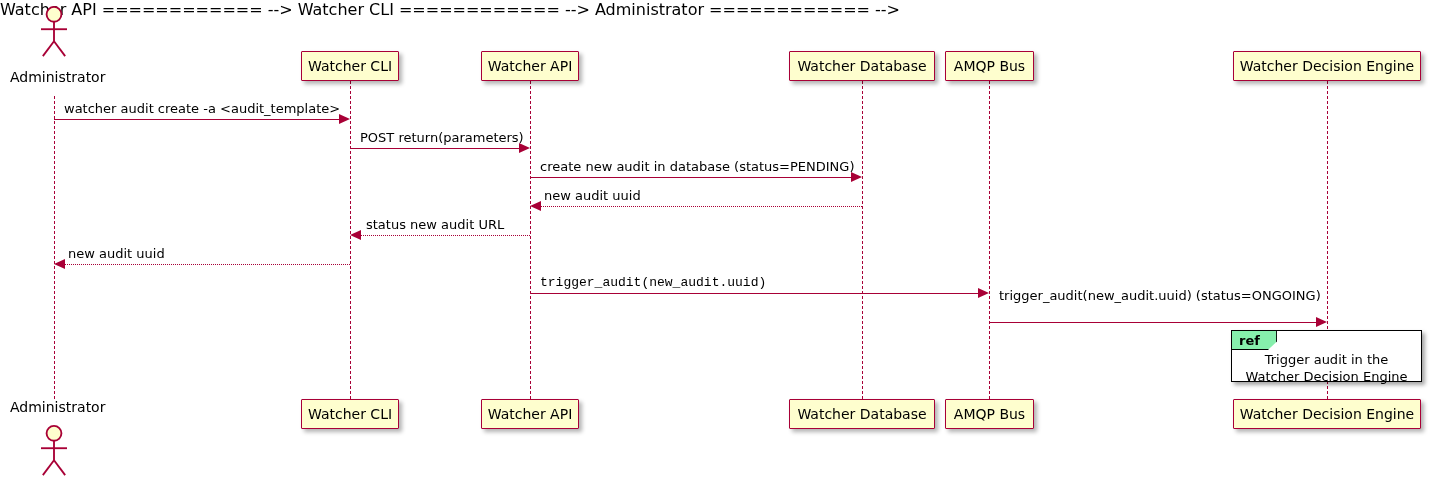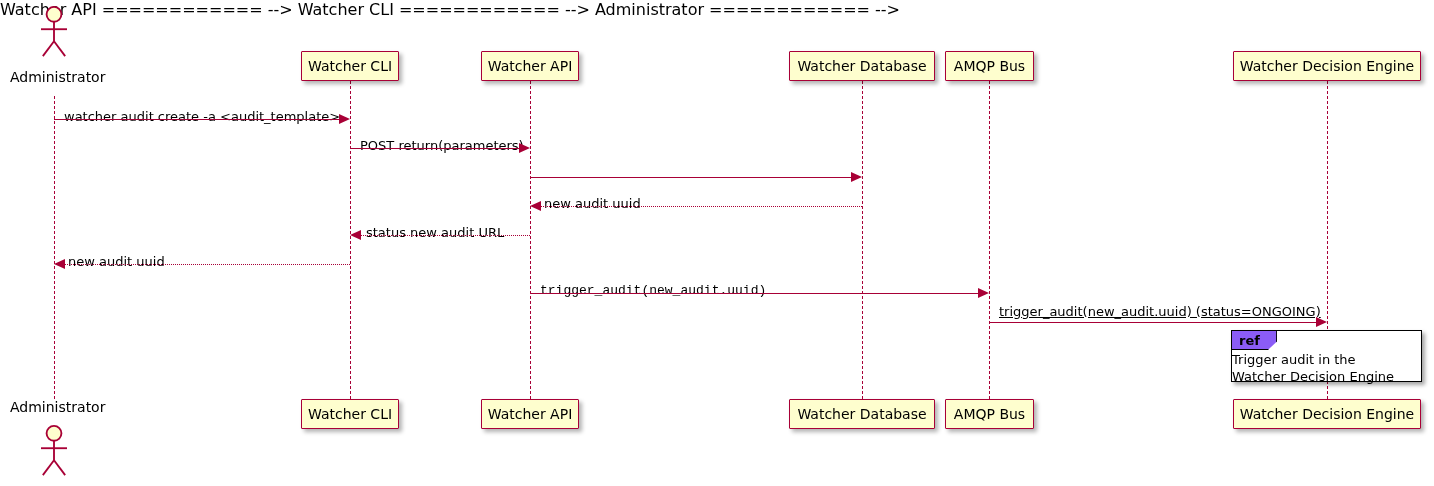--- a/index.html
+++ b/index.html
@@ -76,55 +76,54 @@
   .arrow-head.left {
     border-top: 5px solid transparent;
     border-bottom: 5px solid transparent;
     border-right: 11px solid #A80036;
   }
   .msg-label {
     position: absolute;
     font-size: 13px;
     color: #000000;
     white-space: nowrap;
-    margin-top: 8px;
   }
 
   
   .ref-box {
     position: absolute;
     box-sizing: border-box;
     background: #FFFFFF;
     border: 1.5px solid #000000;
     box-shadow: 3px 3px 4px rgba(0,0,0,0.35);
   }
   .ref-tab {
     position: absolute;
     left: 0;
     top: 0;
     height: 18px;
-    background: #8b5cf6;
+    background: #86efac;
     border-right: 1.5px solid #000000;
     border-bottom: 1.5px solid #000000;
     font-size: 13px;
     font-weight: bold;
     color: #000000;
     display: flex;
     align-items: center;
     padding-left: 7px;
     padding-right: 16px;
     
     clip-path: polygon(0 0, 100% 0, 100% 55%, 80% 100%, 0 100%);
   }
   .ref-body {
     position: absolute;
     left: 0;
     right: 0;
     top: 20px;
-    text-align: left;
+    text-align: center;
     font-size: 13px;
     line-height: 17px;
     color: #000000;
   }
 </style>
 </head>
 <body>
 
 <div id="canvas">
 
@@ -167,20 +166,21 @@
   <div class="msg-label" style="left:64px; top:101px;">watcher audit create -a &lt;audit_template&gt;</div>
   <div class="msg-line" style="left:54px; top:119px; width:285px;"></div>
   <div class="arrow-head right" style="left:339px; top:114px;"></div>
 
   
   <div class="msg-label" style="left:360px; top:130px;">POST return(parameters)</div>
   <div class="msg-line" style="left:350px; top:148px; width:169px;"></div>
   <div class="arrow-head right" style="left:519px; top:143px;"></div>
 
   
+  <div class="msg-label" style="left:540px; top:159px;">create new audit in database (status=PENDING)</div>
   <div class="msg-line" style="left:530px; top:177px; width:321px;"></div>
   <div class="arrow-head right" style="left:851px; top:172px;"></div>
 
    Watcher API ============ --&gt;
   <div class="msg-label" style="left:544px; top:188px;">new audit uuid</div>
   <div class="msg-line dotted" style="left:541px; top:206px; width:321px;"></div>
   <div class="arrow-head left" style="left:530px; top:201px;"></div>
 
    Watcher CLI ============ --&gt;
   <div class="msg-label" style="left:366px; top:217px;">status new audit URL</div>
@@ -191,21 +191,21 @@
   <div class="msg-label" style="left:68px; top:246px;">new audit uuid</div>
   <div class="msg-line dotted" style="left:65px; top:264px; width:285px;"></div>
   <div class="arrow-head left" style="left:54px; top:259px;"></div>
 
   
   <div class="msg-label" style="left:540px; top:275px;font-family:Liberation Mono, monospace;">trigger_audit(new_audit.uuid)</div>
   <div class="msg-line" style="left:530px; top:293px; width:448px;"></div>
   <div class="arrow-head right" style="left:978px; top:288px;"></div>
 
   
-  <div class="msg-label" style="left:999px; top:296px;text-decoration:underline;">trigger_audit(new_audit.uuid) (status=ONGOING)</div>
+  <div class="msg-label" style="left:999px; top:288px;">trigger_audit(new_audit.uuid) (status=ONGOING)</div>
   <div class="msg-line" style="left:989px; top:322px; width:327px;"></div>
   <div class="arrow-head right" style="left:1316px; top:317px;"></div>
 
   
   <div class="ref-box" style="left:1231px; top:330px; width:191px; height:52px;">
     <div class="ref-tab">ref</div>
     <div class="ref-body">
       <div>Trigger audit in the</div>
       <div>Watcher Decision Engine</div>
     </div>

